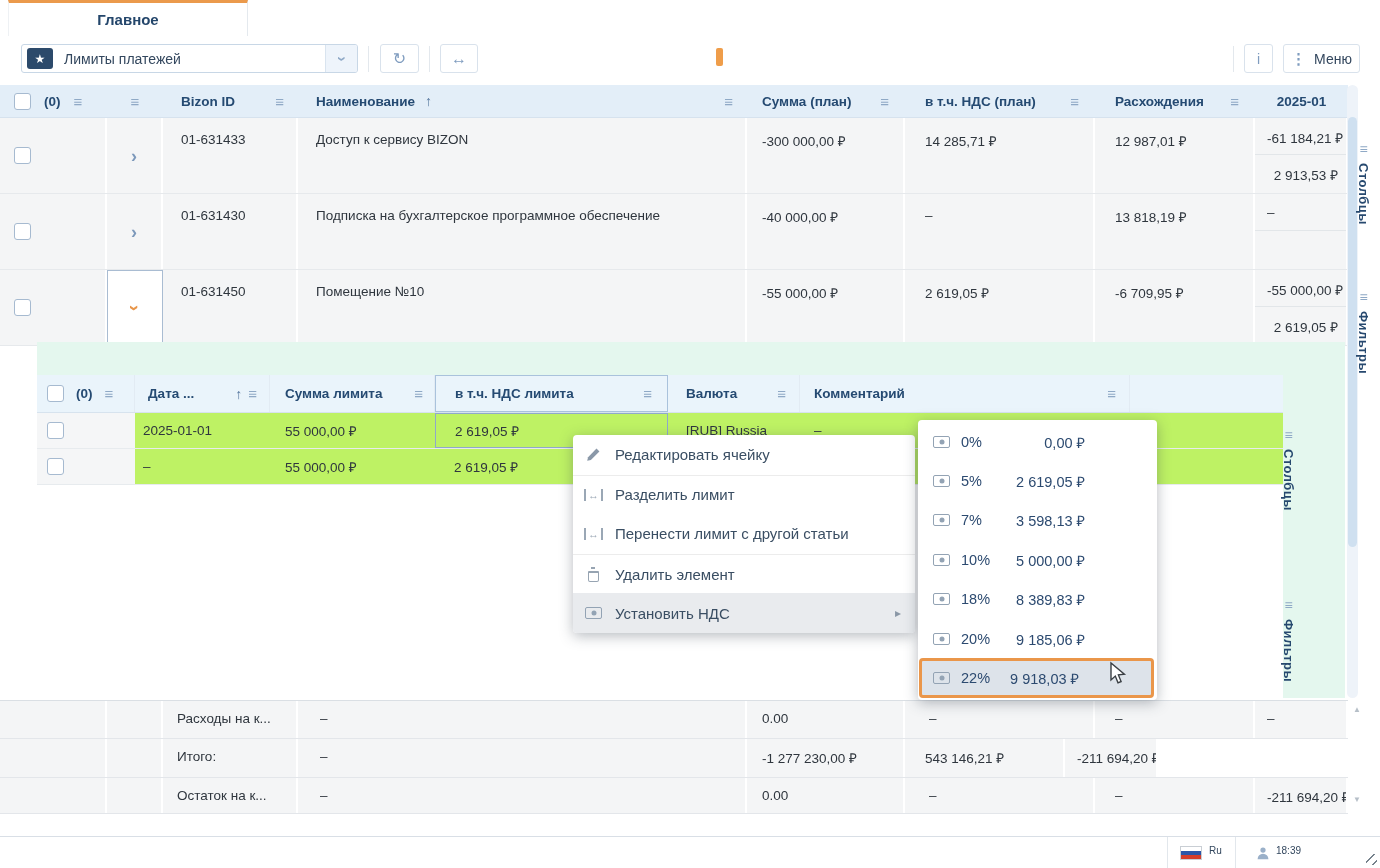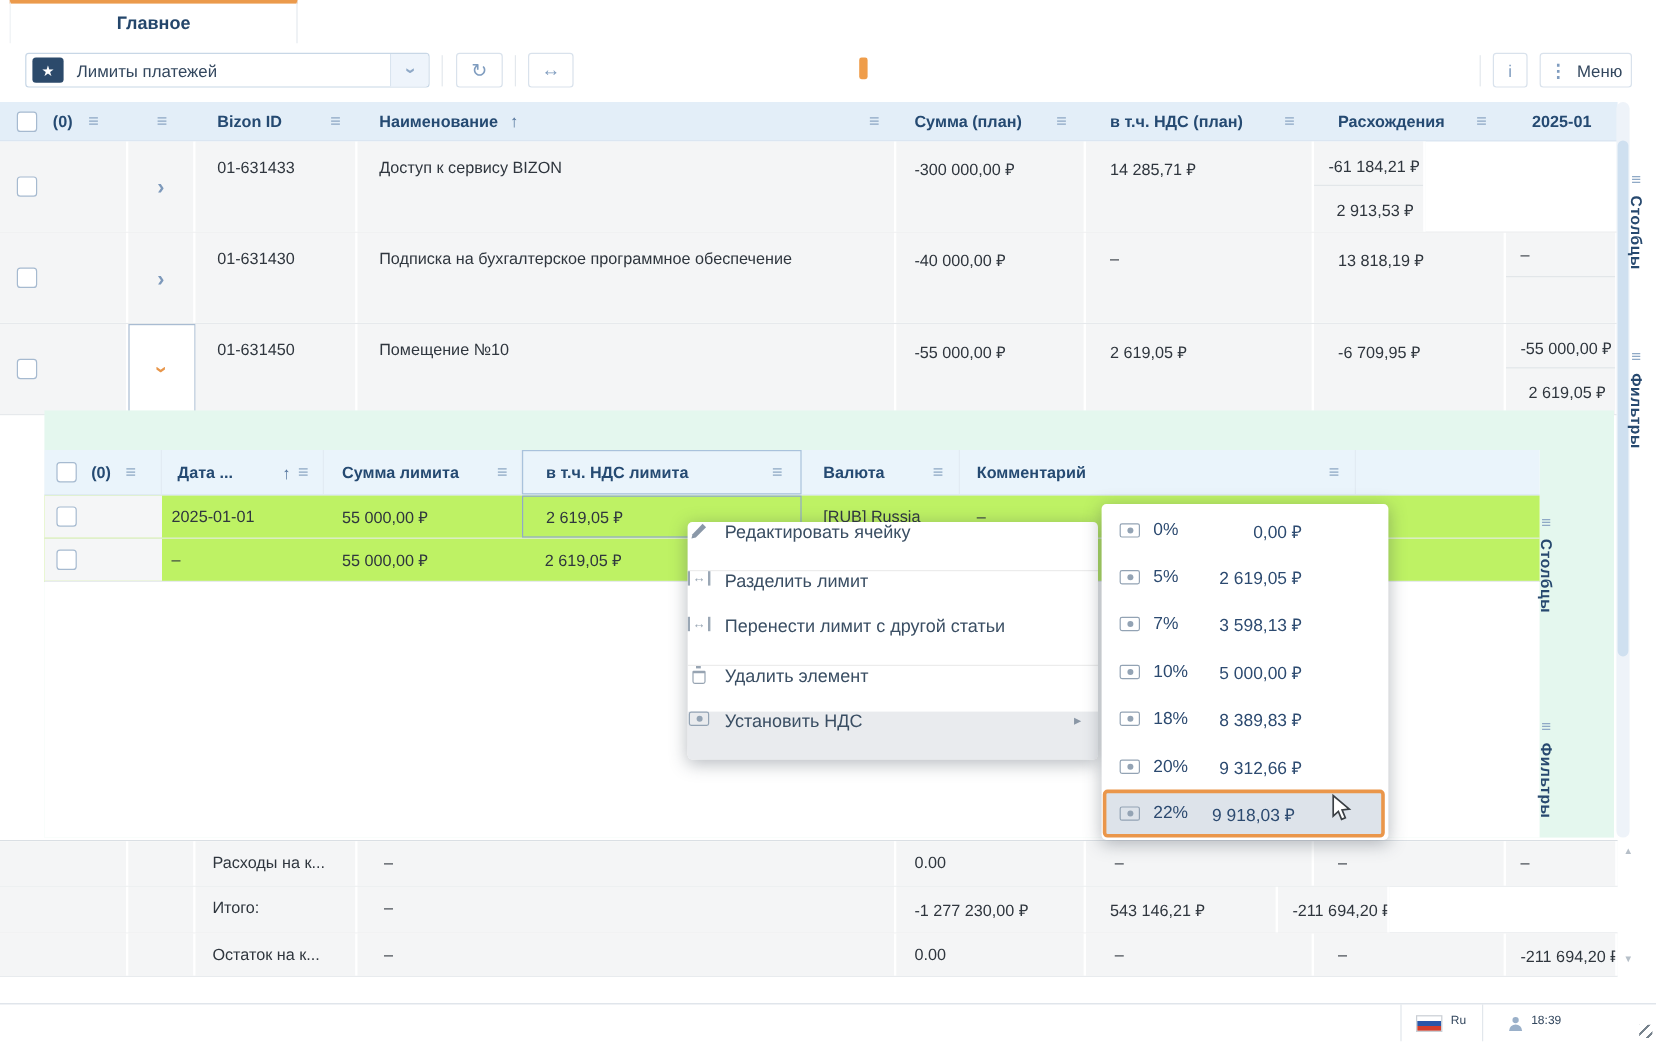--- a/index.html
+++ b/index.html
@@ -84,21 +84,21 @@
   .fc.lbl{padding-left:14px}
 
   
   .vscroll{position:absolute;left:1347px;top:85px;width:11px;height:613px;background:#eef3f9;border-radius:6px}
   .vthumb{position:absolute;left:1px;top:32px;width:9px;height:430px;background:#cfe0f0;border-radius:5px}
   .mini-arrow{position:absolute;font-size:8px;color:#b6bfc8}
 
   
   .ctxmenu{position:absolute;left:573px;top:435px;width:342px;background:#fff;border-radius:4px;
            box-shadow:0 3px 14px rgba(50,60,75,.35);z-index:10;overflow:hidden}
-  .mi{height:39.6px;display:flex;padding-left:0;box-sizing:border-box;
+  .mi{height:39.6px;display:flex;align-items:center;padding-left:11px;box-sizing:border-box;
       font-size:15px;color:#3a4e63;cursor:pointer}
   .mi .ic{width:19px;display:flex;justify-content:center;margin-right:12px}
   .mi.sep{border-top:1px solid #ececec}
   .mi.hl{background:#e9ebee}
   .mi .subarrow{margin-left:auto;margin-right:14px;color:#8a97a6;font-size:12px}
   .splitic{display:inline-flex;align-items:center;justify-content:center;height:12px;padding:0 2px;
            border-left:2px solid #9aa7b5;border-right:2px solid #9aa7b5;color:#9aa7b5;font-size:11px;font-weight:bold}
   .note{width:17px;height:12px;box-sizing:border-box;border:1.6px solid #93a3b4;border-radius:2px;position:relative}
   .note::after{content:"";position:absolute;left:50%;top:50%;transform:translate(-50%,-50%);
                width:5px;height:5px;border-radius:50%;background:#93a3b4}
@@ -202,20 +202,21 @@
     <div class="mc ck c0">
         <span class="cb"></span>
       </div>
     <div class="mc ex c1">
         <span class="chev">›</span>
       </div>
     <div class="mc c2 pad18">01-631433</div>
     <div class="mc c3 pad18">Доступ к сервису BIZON</div>
     <div class="mc c4 pad15">-300 000,00 ₽</div>
     <div class="mc c5 pad20">14 285,71 ₽</div>
+    <div class="mc c6 pad20">12 987,01 ₽</div>
     <div class="mc c7 pcol">
       <div class="pc">-61 184,21 ₽</div>
       <div class="pc vat">2 913,53 ₽</div>
     </div>
   </div>
 
   <div class="mrow">
     <div class="mc ck c0">
         <span class="cb"></span>
       </div>
@@ -423,21 +424,21 @@
     <span class="amt">5 000,00 ₽</span>
   </div>
   <div class="si">
     <span class="note"></span>
     <span class="pct">18%</span>
     <span class="amt">8 389,83 ₽</span>
   </div>
   <div class="si">
     <span class="note"></span>
     <span class="pct">20%</span>
-    <span class="amt">9 312,66 ₽</span>
+    <span class="amt">9 185,06 ₽</span>
   </div>
   <div class="si hl">
     <span class="note"></span>
     <span class="pct">22%</span>
     <span class="amt">9 918,03 ₽</span>
   </div>
 </div>
 
 <span class="cursor-svg">
   <svg width="22" height="26" viewBox="0 0 22 26">

